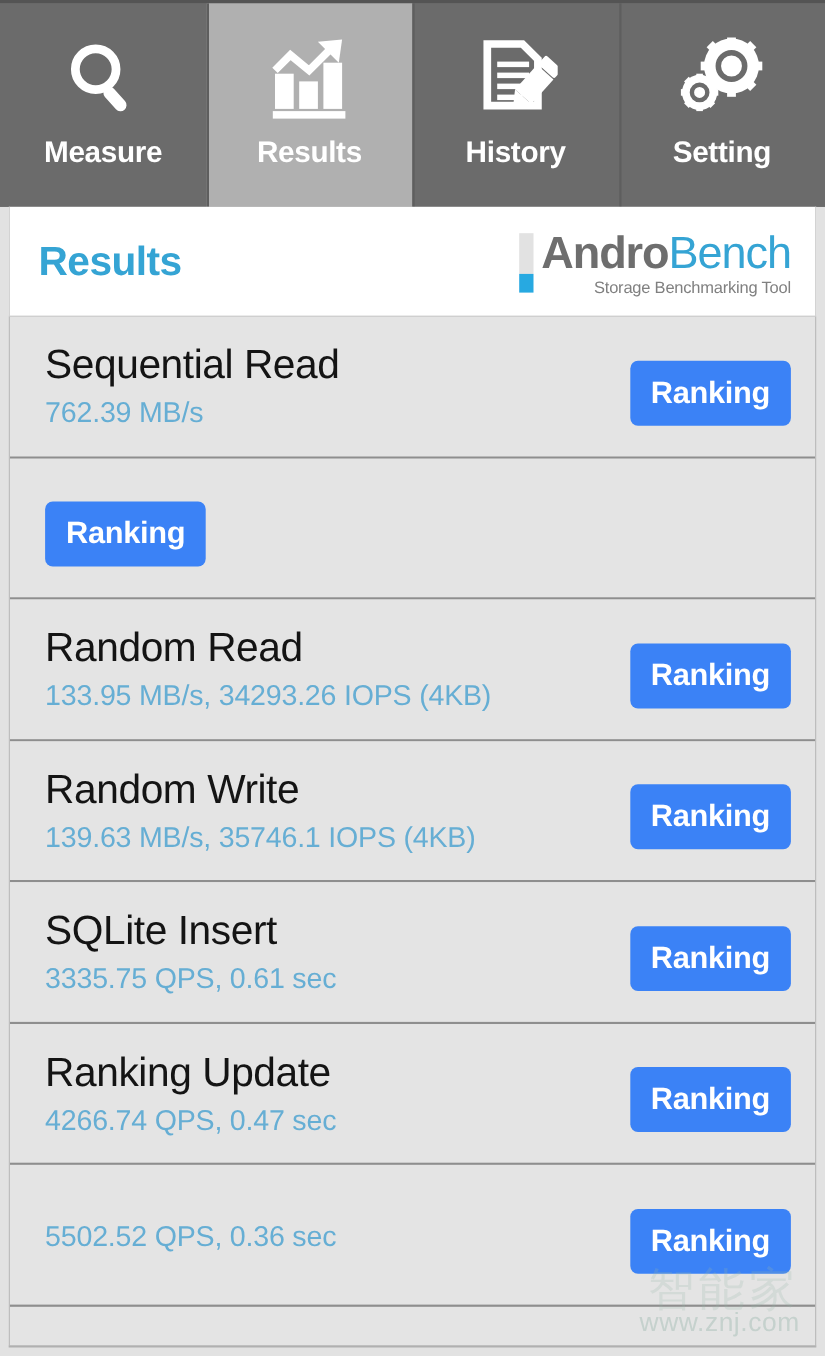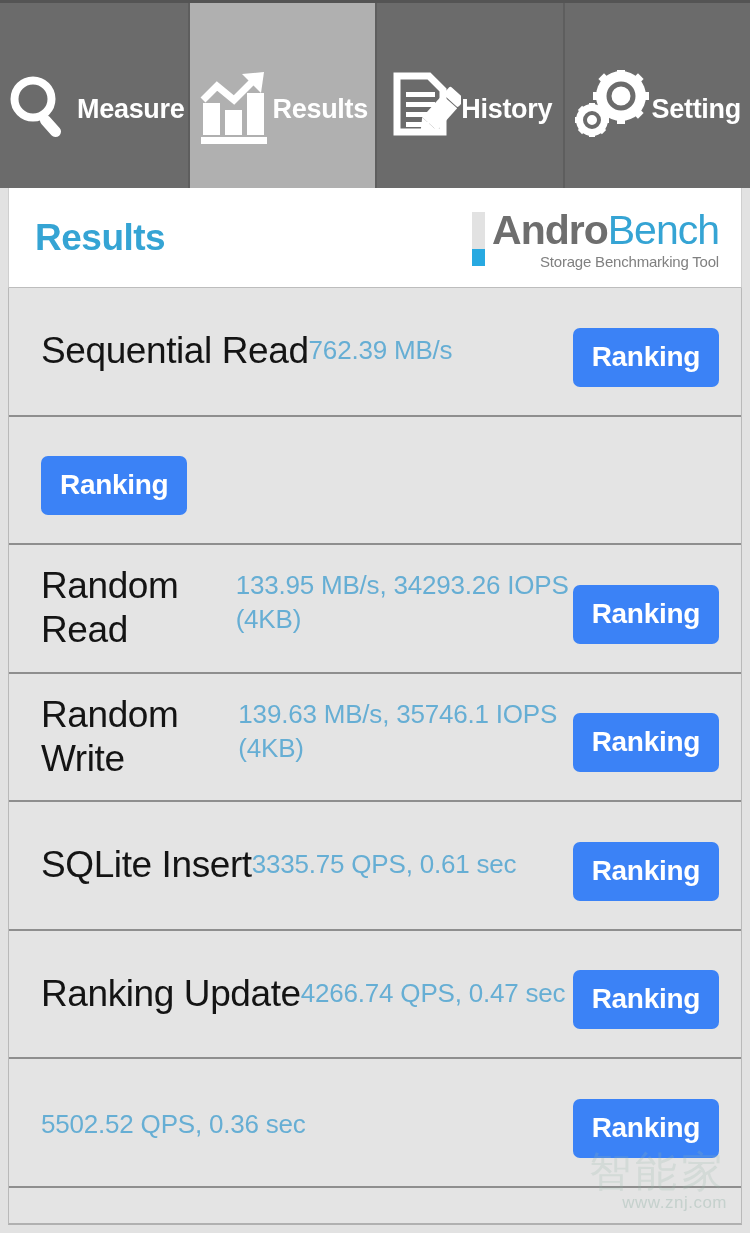--- a/index.html
+++ b/index.html
@@ -23,22 +23,23 @@
   .navbar {
     height:188px;
     display:flex;
     background:#6b6b6b;
     flex:0 0 188px;
     border-top:3px solid #545454;
   }
   .nav-tab {
     flex:1 1 0;
     display:flex;
+    flex-direction:column;
     align-items:center;
-    justify-content:center;
+    justify-content:flex-start;
     padding-top:22px;
     background:#6b6b6b;
     position:relative;
   }
   .nav-tab + .nav-tab::before {
     content:"";
     position:absolute;
     left:0; top:0; bottom:0;
     width:2px;
     background:#5e5e5e;
@@ -139,21 +140,21 @@
     border-bottom:2px solid #8e8e8e;
     background:#e4e4e4;
     position:relative;
   }
   .result-row:last-child {
     flex:1 1 auto;
     border-bottom:none;
     align-items:flex-start;
     padding-top:26px;
   }
-  .result-texts { display:flex; flex-direction:row; justify-content:flex-end; }
+  .result-texts { display:flex; flex-direction:column; justify-content:flex-end; }
   .result-name {
     font-size:37px;
     color:#141414;
     line-height:44px;
     letter-spacing:-0.4px;
     font-weight:normal;
   }
   .result-value {
     font-size:26px;
     color:#66aed4;
@@ -188,21 +189,21 @@
     user-select:none;
   }
   .wm-cn {
     font-size:42px;
     color:rgba(150,180,170,0.22);
     letter-spacing:4px;
     line-height:44px;
     font-family:"DejaVu Sans", sans-serif;
   }
   .wm-url {
-    font-size:17px;
+    font-size:24px;
     color:rgba(150,180,170,0.40);
     letter-spacing:0.5px;
     line-height:22px;
     margin-top:-2px;
   }
 </style>
 </head>
 <body>
 
 <div id="app">

